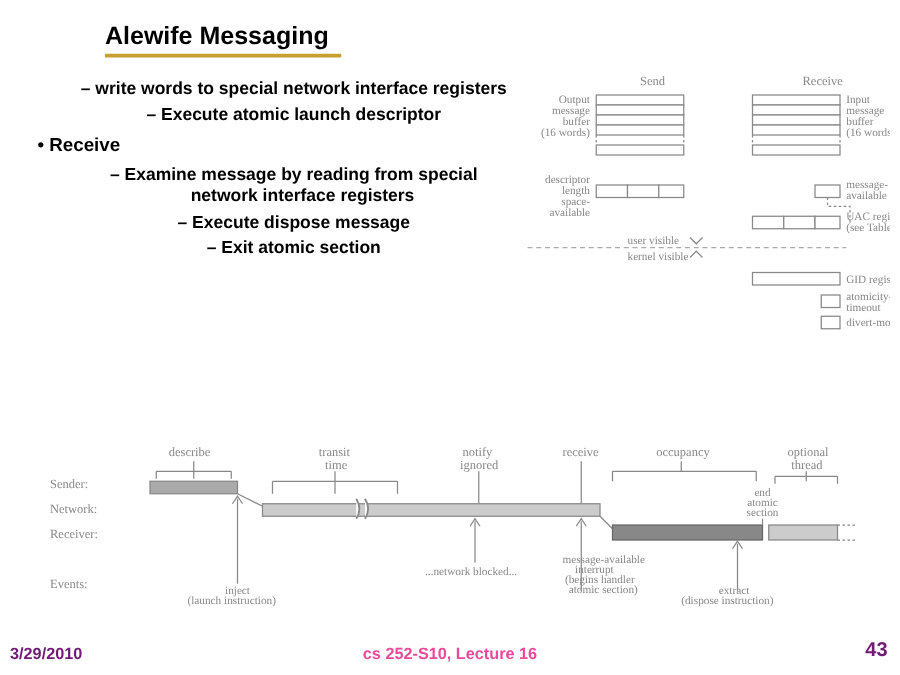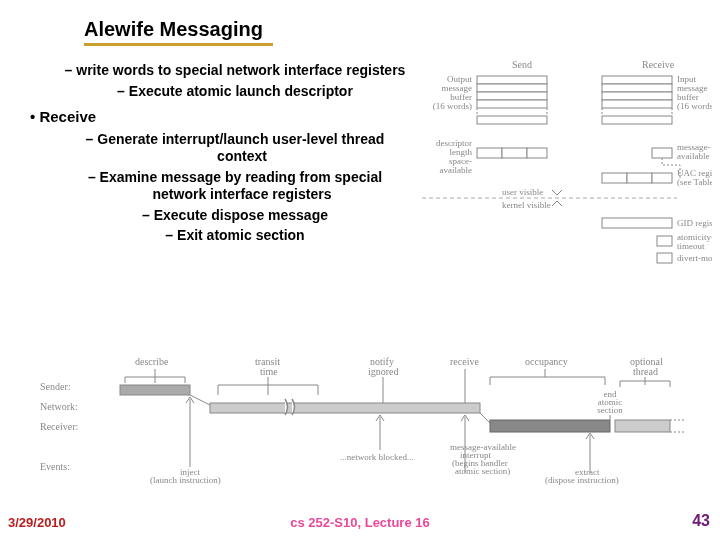--- a/index.html
+++ b/index.html
@@ -64,21 +64,21 @@
     left: 30px;
     width: 660px;
     height: 130px;
   }
   .diagram-bottom svg { width: 100%; height: 100%; }
   .footer-date {
     position: absolute;
     bottom: 10px;
     left: 8px;
     font-size: 13px;
-    color: #b91c1c;
+    color: #701a75;
     font-weight: bold;
   }
   .footer-center {
     position: absolute;
     bottom: 10px;
     left: 0;
     width: 100%;
     text-align: center;
     font-size: 13px;
     color: #ec4899;
@@ -105,21 +105,20 @@
 </style>
 </head>
 <body>
 
 <div class="title">Alewife Messaging</div>
 
 <div class="content">
   <div class="bullet-sub">write words to special network interface registers</div>
   <div class="bullet-sub">Execute atomic launch descriptor</div>
   <div class="bullet-main" style="margin-top:8px;">Receive</div>
-  <div class="bullet-sub">Generate interrupt/launch user-level thread context</div>
   <div class="bullet-sub">Examine message by reading from special network interface registers</div>
   <div class="bullet-sub">Execute dispose message</div>
   <div class="bullet-sub">Exit atomic section</div>
 </div>
 
 <div class="diagram-right">
 <svg viewBox="0 0 300 230">
 
   <text class="dlabel2" x="100" y="10">Send</text>
   <text class="dlabel2" x="230" y="10">Receive</text>

